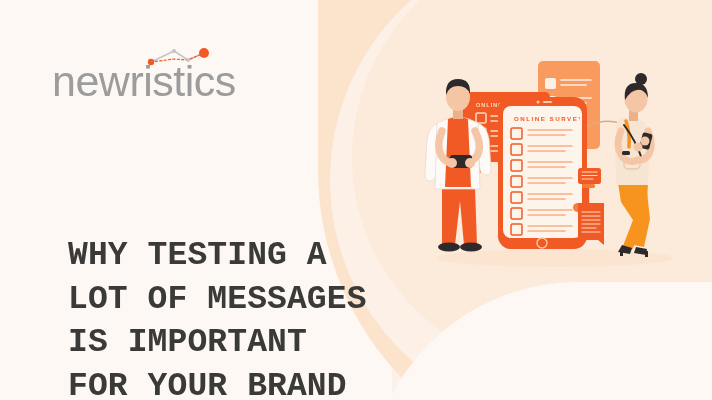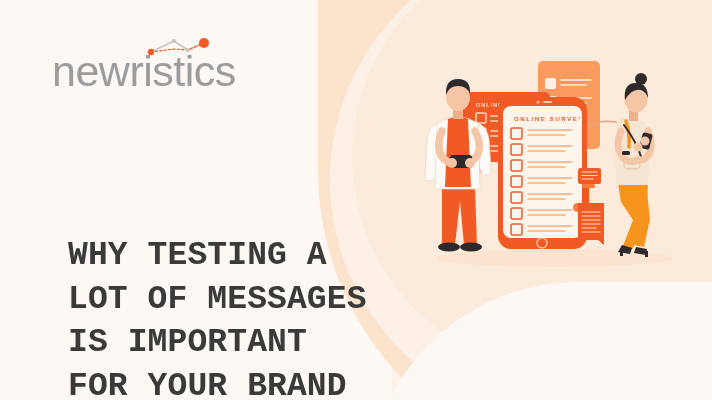--- a/index.html
+++ b/index.html
@@ -66,21 +66,21 @@
     width: 430px;
     height: 430px;
     border-radius: 50%;
     background: #FCEBDA;
   }
 
   
   .logo {
     position: absolute;
     left: 52px;
-    top: 36px;
+    top: 46px;
     width: 230px;
     height: 60px;
   }
   .logo-wordmark {
     position: absolute;
     left: 0;
     top: 14px;
     font-family: "Liberation Sans", sans-serif;
     font-size: 43px;
     font-weight: 400;

